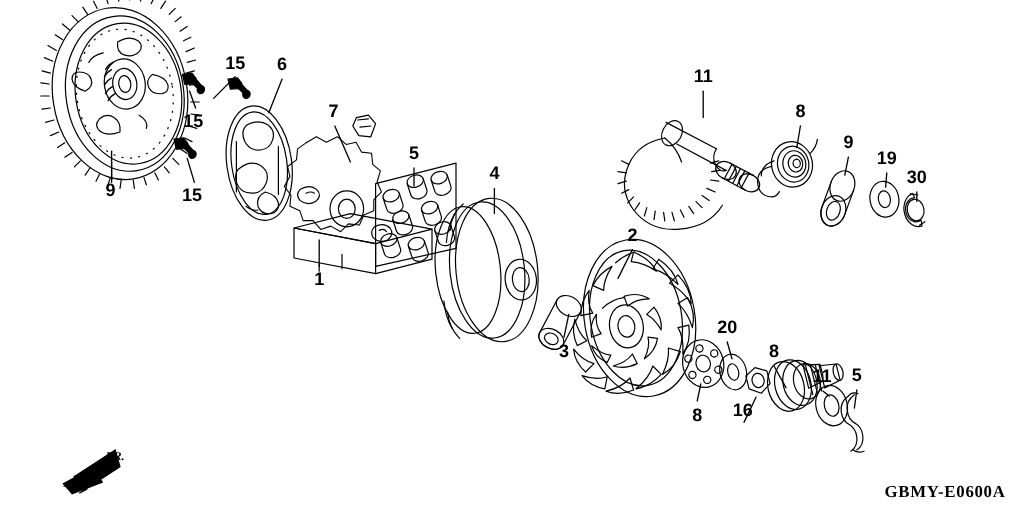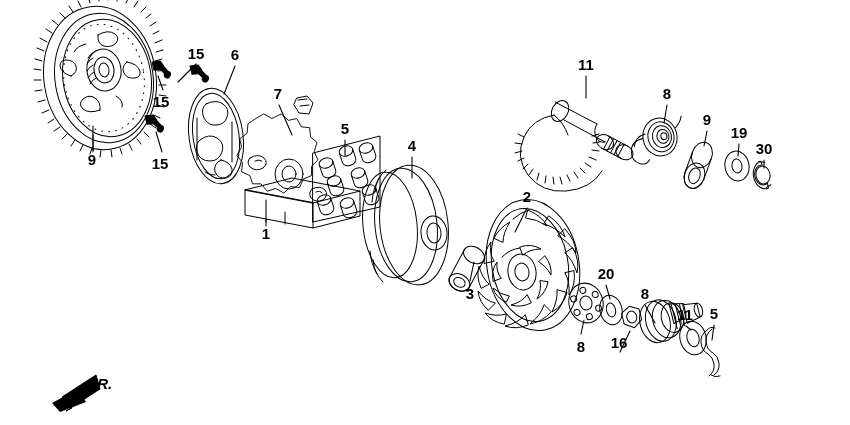--- a/index.html
+++ b/index.html
@@ -11,22 +11,22 @@
   .lbl{
     position:absolute;font-family:"Liberation Sans", sans-serif;
     font-size:15px;font-weight:bold;color:#000;line-height:1;
     transform:translate(-50%,-50%);white-space:nowrap;user-select:none;
   }
   #diagcode{
     position:absolute;right:12px;bottom:6px;font-size:14px;font-weight:bold;
     letter-spacing:.6px;color:#000;font-family:"Liberation Serif", serif;
   }
   #frtext{
-    position:absolute;left:88px;top:375px;font-size:15px;font-weight:bold;
-    font-style:italic;color:#000;font-family:Liberation Sans, sans-serif;
+    position:absolute;left:88px;top:375px;font-size:10px;font-weight:bold;
+    font-style:italic;color:#000;font-family:Liberation Serif, serif;
   }
 </style>
 </head>
 <body>
 
 <div id="sheet">
 
   <svg id="art" viewBox="0 0 850 425">
     <defs>
       <g id="boltGlyph">
@@ -347,14 +347,15 @@
   <div class="lbl" style="left:196px;top:53px">15</div>
   <div class="lbl" style="left:161px;top:101px">15</div>
   <div class="lbl" style="left:160px;top:163px">15</div>
   <div class="lbl" style="left:619px;top:342px">16</div>
   <div class="lbl" style="left:685px;top:314px">11</div>
   <div class="lbl" style="left:606px;top:273px">20</div>
   <div class="lbl" style="left:739px;top:132px">19</div>
   <div class="lbl" style="left:764px;top:148px">30</div>
 
   <div id="frtext">FR.</div>
+  <div id="diagcode">GBMY-E0600A</div>
 
 </div>
 
 </body></html>

